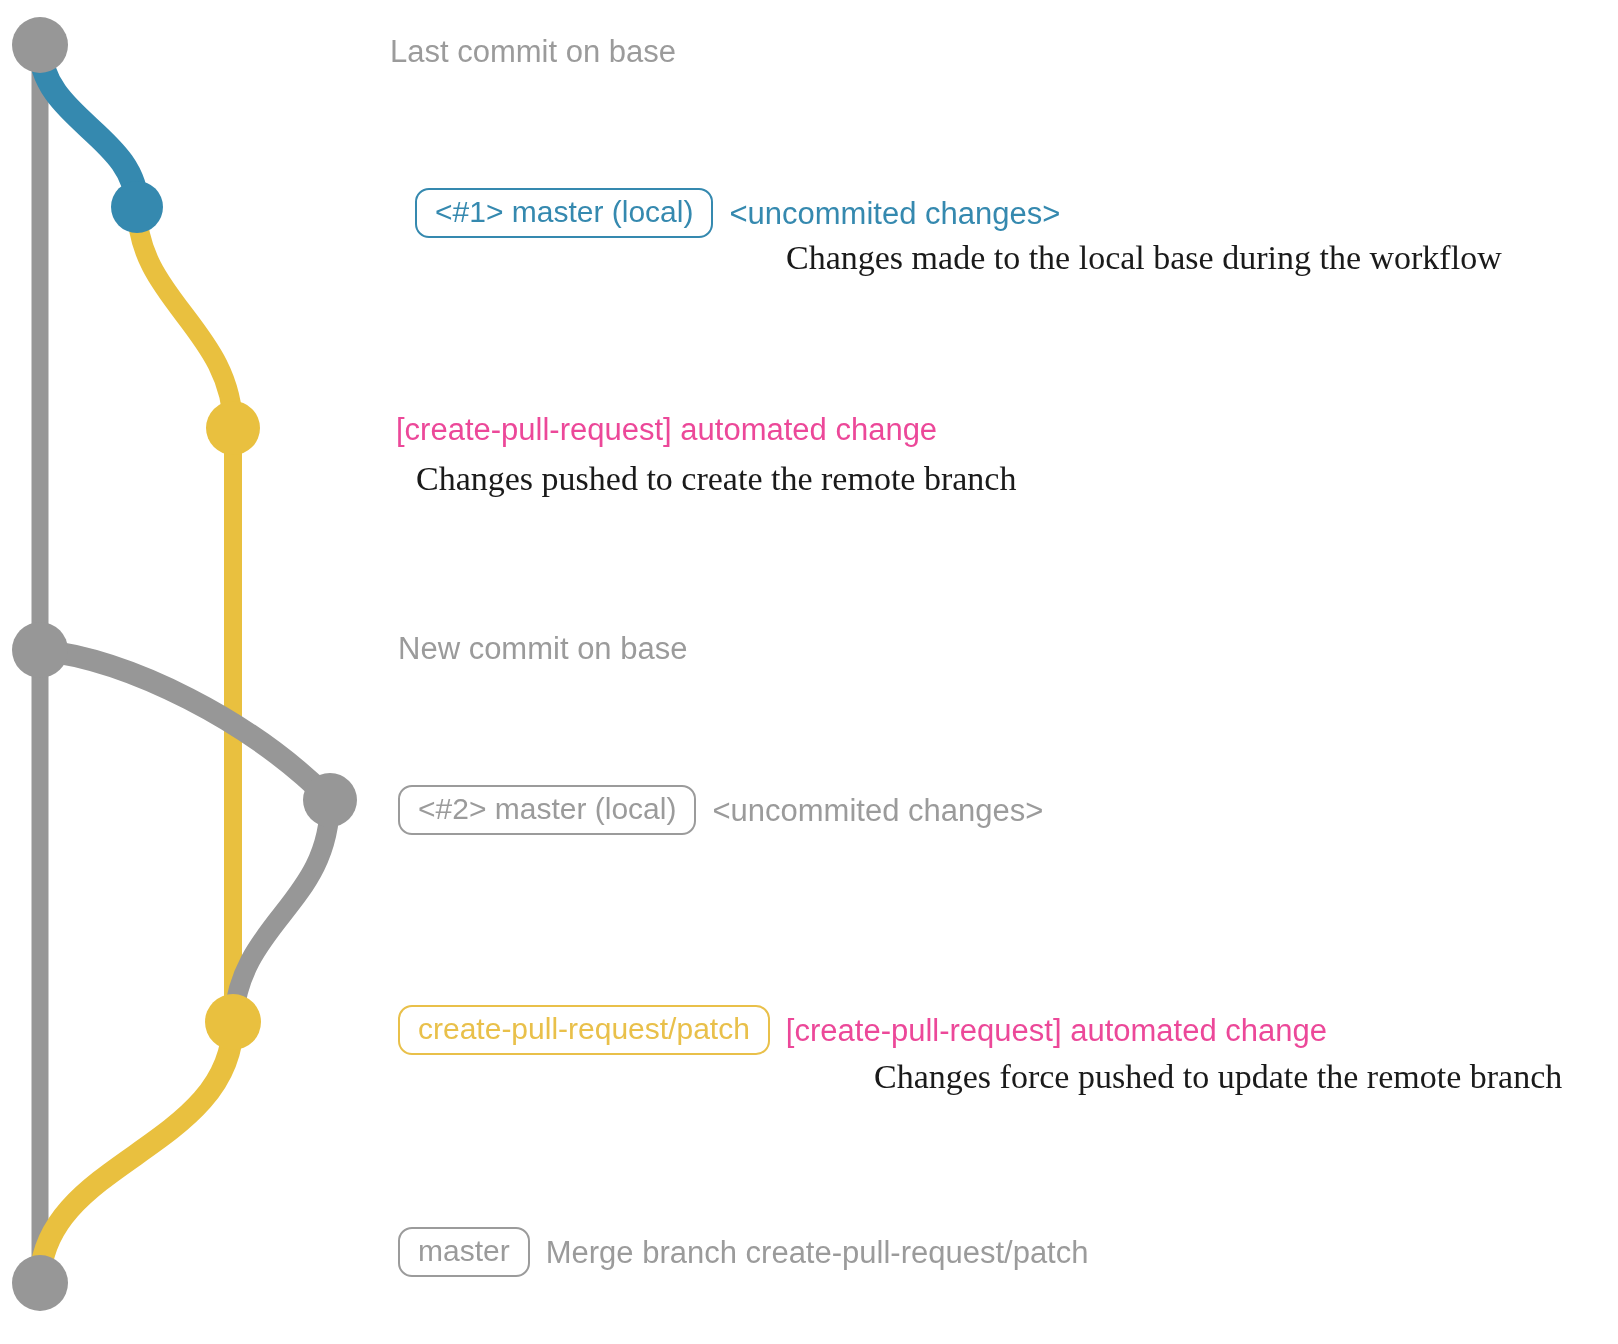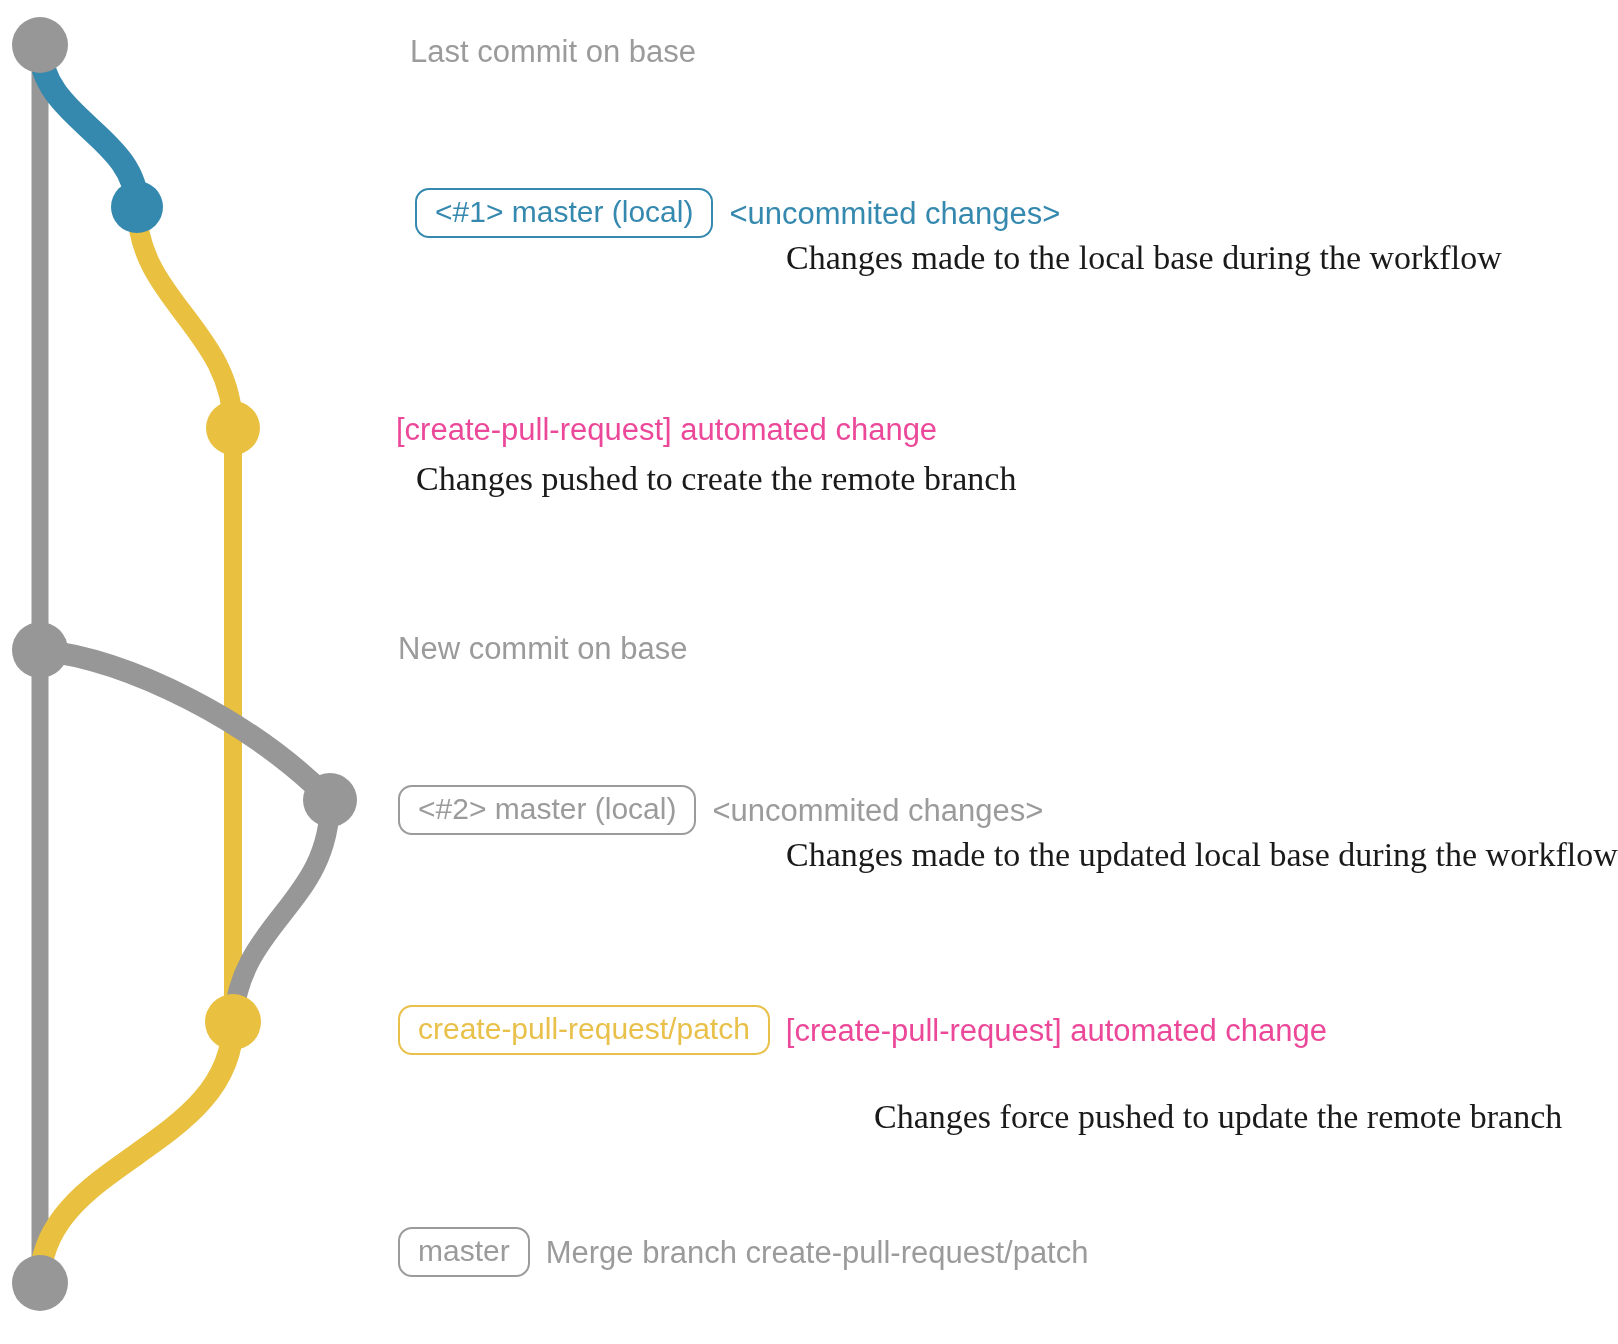--- a/index.html
+++ b/index.html
@@ -98,21 +98,21 @@
   <circle cx="137" cy="207" r="26" fill="#3589AF"></circle>
   <circle cx="233" cy="428" r="27" fill="#E9C03F"></circle>
   <circle cx="40" cy="650" r="28" fill="#979797"></circle>
   <circle cx="330" cy="800" r="27" fill="#979797"></circle>
   <circle cx="233" cy="1022" r="28" fill="#E9C03F"></circle>
   <circle cx="40" cy="1283" r="28" fill="#979797"></circle>
 </svg>
 
 <div class="labels-layer">
 
-  <div class="row" style="left:410px; top:36px;">
+  <div class="row" style="left:390px; top:36px;">
     <span class="subject gray nopill">Last commit on base</span>
   </div>
 
   <div class="row" style="left:415px; top:188px;">
     <span class="pill blue">&lt;#1&gt; master (local)</span>
     <span class="subject blue">&lt;uncommited changes&gt;</span>
   </div>
   <div class="desc" style="left:786px; top:241px;">Changes made to the local base during the workflow</div>
 
   <div class="row" style="left:396px; top:414px;">
@@ -121,26 +121,25 @@
   <div class="desc" style="left:416px; top:462px;">Changes pushed to create the remote branch</div>
 
   <div class="row" style="left:398px; top:633px;">
     <span class="subject gray nopill">New commit on base</span>
   </div>
 
   <div class="row" style="left:398px; top:785px;">
     <span class="pill gray">&lt;#2&gt; master (local)</span>
     <span class="subject gray">&lt;uncommited changes&gt;</span>
   </div>
-  <div class="desc" style="left:786px; top:838px;">Changes made to the updated local base during the workflow</div>
 
   <div class="row" style="left:398px; top:1005px;">
     <span class="pill yellow">create-pull-request/patch</span>
     <span class="subject yellow">[create-pull-request] automated change</span>
   </div>
-  <div class="desc" style="left:874px; top:1060px;margin-top:40px;">Changes force pushed to update the remote branch</div>
+  <div class="desc" style="left:874px; top:1060px;">Changes force pushed to update the remote branch</div>
 
   <div class="row" style="left:398px; top:1227px;">
     <span class="pill gray">master</span>
     <span class="subject gray">Merge branch create-pull-request/patch</span>
   </div>
 
 </div>
 
 </body></html>

